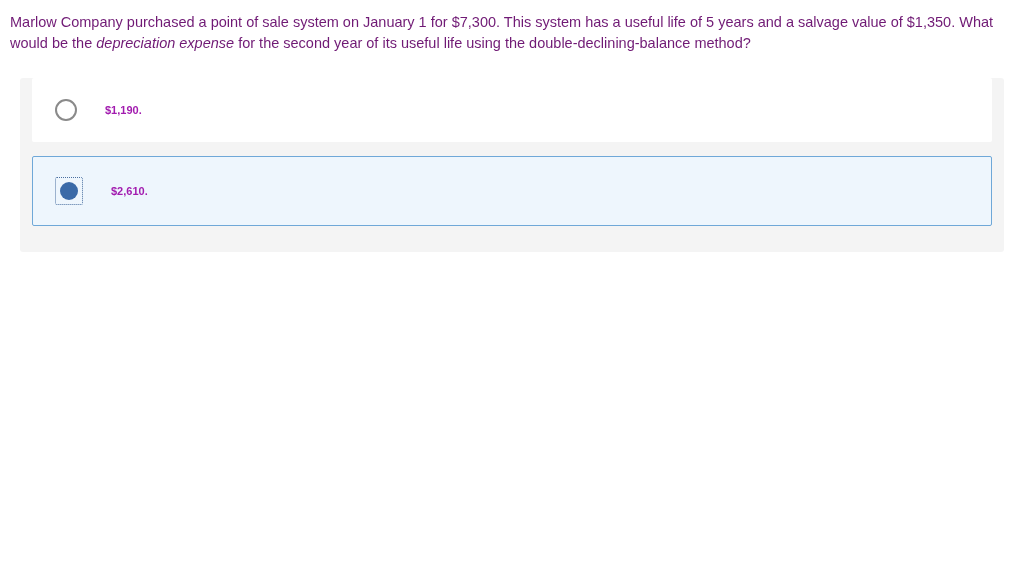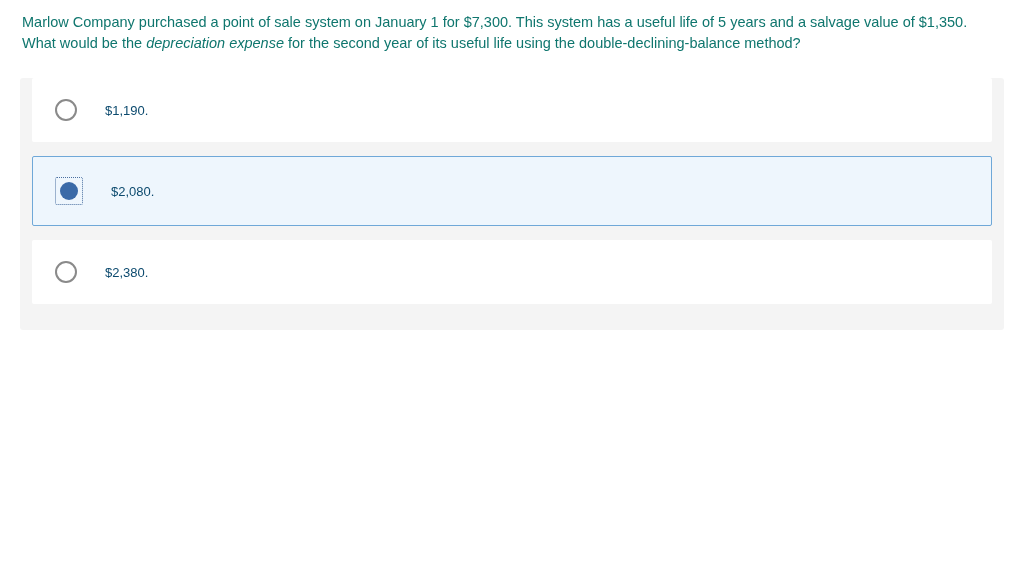--- a/index.html
+++ b/index.html
@@ -5,24 +5,24 @@
   * { box-sizing: border-box; margin: 0; padding: 0; }
   body {
     font-family: Arial, Helvetica, sans-serif;
     background: #ffffff;
     width: 1024px;
     height: 580px;
     overflow: hidden;
     color: #212121;
   }
   .question-area {
-    padding: 12px 20px 24px 22px;
+    padding: 12px 20px 24px 10px;
     font-size: 14.5px;
     line-height: 1.45;
-    color: #0f766e;
+    color: #701a75;
   }
   .question-area em {
     font-style: italic;
   }
   .quiz-panel {
     margin: 0 20px;
     background: #f4f4f4;
     border-radius: 3px;
   }
   .mc-header {
@@ -65,22 +65,23 @@
     align-items: center;
     justify-content: center;
   }
   .option.selected .radio .fill {
     width: 18px;
     height: 18px;
     background: #3a6aa8;
     border-radius: 50%;
   }
   .option-label {
-    font-size: 13px;
-    color: #0c4a6e;
+    font-size: 11px;
+    color: #a21caf;
+    font-weight: bold;
   }
 </style>
 </head>
 <body>
 
 <div class="question-area">
   <span>Marlow Company purchased a point of sale system on January 1 for $7,300. This system has a useful life of 5 years and a salvage value of $1,350. What would be the </span><em>depreciation expense</em><span> for the second year of its useful life using the double-declining-balance method?</span>
 </div>
 
 <div class="quiz-panel">
@@ -89,23 +90,19 @@
     <div class="option">
       <div class="radio"></div>
       <div class="option-label">$1,190.</div>
     </div>
 
 
     <div class="option selected">
       <div class="radio">
           <div class="fill"></div>
         </div>
-      <div class="option-label">$2,080.</div>
+      <div class="option-label">$2,610.</div>
     </div>
 
-    <div class="option">
-      <div class="radio"></div>
-      <div class="option-label">$2,380.</div>
-    </div>
 
 
   </div>
 </div>
 
 </body></html>

